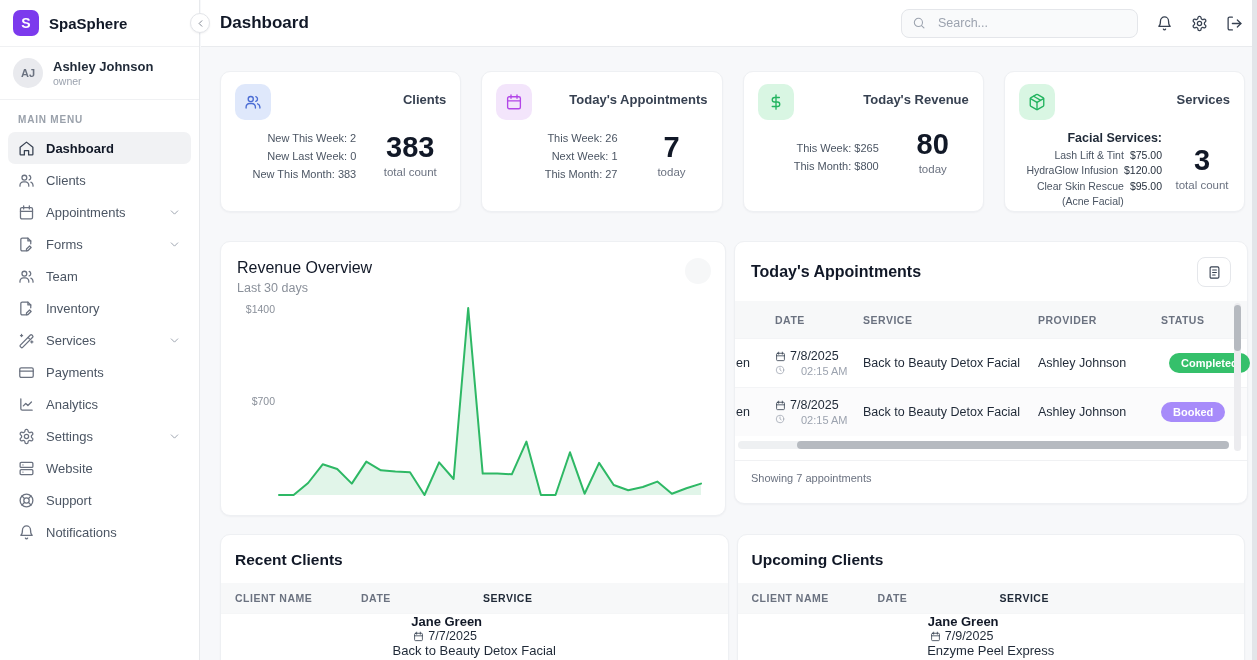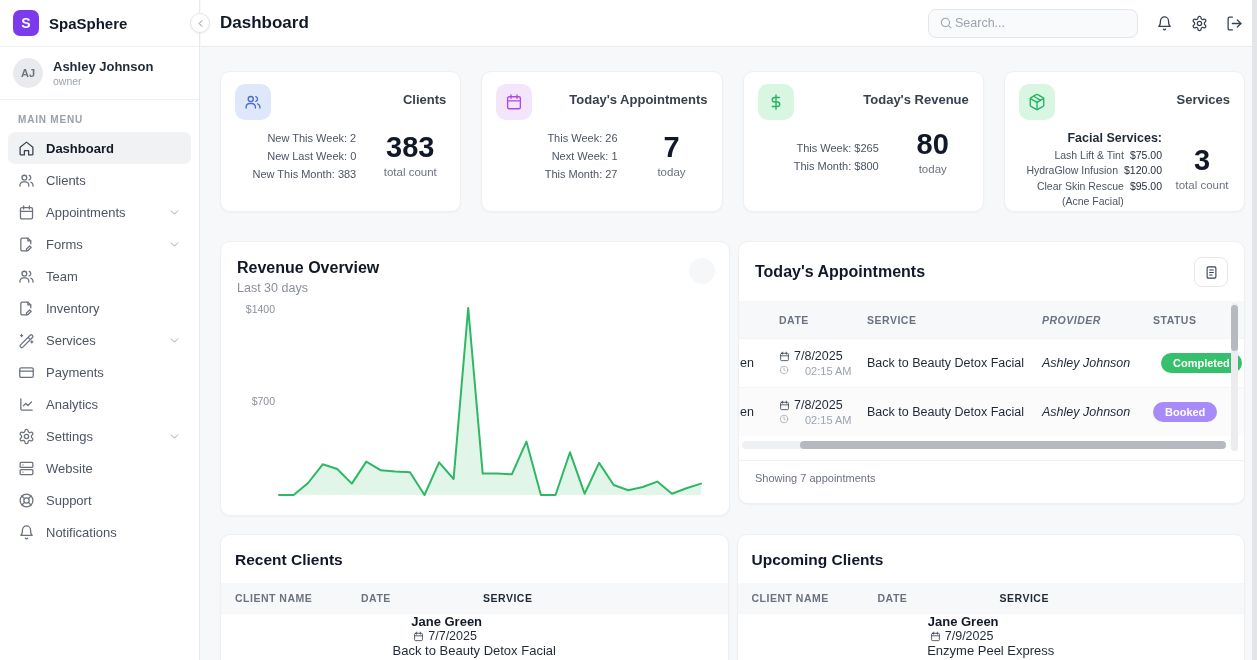--- a/index.html
+++ b/index.html
@@ -29,21 +29,21 @@
   .chev { margin-left:auto; }
   .chev svg { width:13px; height:13px; color:#9ca3af; }
   .collapse-btn { position:absolute; left:190px; top:13px; width:20px; height:20px; border-radius:50%; background:#fff; border:1px solid #e3e5e9; box-shadow:0 1px 2px rgba(16,24,40,.06); display:flex; align-items:center; justify-content:center; z-index:5; cursor:pointer; }
   .collapse-btn svg { width:11px; height:11px; color:#6b7280; }
 
   
   .main { position:absolute; left:201px; top:0; width:1056px; height:660px; }
   .topbar { height:47px; background:#fff; border-bottom:1px solid #e9ebee; display:flex; align-items:center; padding:0 14px 0 19px; }
   .page-title { font-size:17px; font-weight:bold; color:#111827; }
   .topbar-right { margin-left:auto; display:flex; align-items:center; gap:18px; }
-  .search-box { width:210px; height:29px; display:flex; align-items:center; gap:2px; padding:0 10px; background:#f9fafb; border:1px solid #e4e6ea; border-radius:8px; }
+  .search-box { width:237px; height:29px; display:flex; align-items:center; gap:12px; padding:0 10px; background:#f9fafb; border:1px solid #e4e6ea; border-radius:8px; }
   .search-box svg { width:14px; height:14px; color:#9ca3af; flex:0 0 auto; }
   .search-box input { border:0; background:transparent; outline:0; font-size:12.5px; color:#374151; width:100%; font-family:"Liberation Sans", sans-serif; }
   .search-box input::placeholder { color:#9ca3af; }
   .top-icon { cursor:pointer; color:#374151; }
   .top-icon svg { width:17px; height:17px; }
 
   
   .content { padding:24px 12px 0 19px; }
   .card { background:#fff; border:1px solid #eef0f3; border-radius:10px; box-shadow:0 1px 2px rgba(16,24,40,.04); }
 
@@ -66,39 +66,39 @@
   .stat-unit { font-size:11.5px; color:#6b7280; margin-top:3px; line-height:1.3; }
   .svc-title { font-size:12.5px; font-weight:bold; color:#1f2937; margin-bottom:1px; }
   .svc-row { display:flex; justify-content:space-between; gap:6px; font-size:10.5px; line-height:1.45; }
   .svc-name { color:#4b5563; text-align:right; flex:1; }
   .svc-price { color:#1f2937; white-space:nowrap; }
   .stat-lines.svc { line-height:1.45; padding-right:12px; }
 
   
   .mid-row { display:flex; gap:8px; margin-bottom:18px; align-items:flex-start; }
   .revenue-card { width:510px; height:275px; padding:17px 16px; position:relative; }
-  .rev-title { font-size:16px; font-weight:bold; color:#111827; }
+  .rev-title { font-size:16px; font-weight:normal; color:#111827; }
   .rev-subtitle { font-size:12.5px; color:#8a909a; margin-top:4px; }
   .corner-dot { position:absolute; right:14px; top:16px; width:26px; height:26px; border-radius:50%; background:#f6f7f8; }
   .chart-wrap { margin-top:8px; }
   .axis-label { font-size:10.5px; fill:#8a909a; }
 
   
   .appts-card { flex:1; height:263px; position:relative; padding:0; }
   .appts-header { display:flex; align-items:center; justify-content:space-between; padding:15px 16px 14px; }
   .appts-title { font-size:16px; font-weight:bold; color:#111827; }
   .appts-btn { width:34px; height:30px; border:1px solid #e5e7eb; border-radius:8px; background:#fff; display:flex; align-items:center; justify-content:center; cursor:pointer; color:#374151; }
   .appts-btn svg { width:15px; height:15px; }
   .tbl-head { display:flex; align-items:center; background:#f7f8f9; height:37px; font-size:10.5px; letter-spacing:.5px; color:#6b7280; font-weight:bold; }
   .tbl-row { display:flex; align-items:center; height:49px; border-top:1px solid #f3f4f6; font-size:12.5px; color:#1f2937; cursor:pointer; }
   .tbl-row.alt { background:#fbfbfc; }
   .c-frag { width:40px; padding-left:1px; overflow:hidden; }
   .c-date { width:88px; }
   .c-service { width:175px; }
-  .c-provider { width:111px;font-style:italic; }
+  .c-provider { width:123px; }
   .c-status { width:86px; }
   .date-line { display:flex; align-items:center; gap:4px; font-size:12.5px; color:#1f2937; }
   .date-line svg { width:11px; height:11px; color:#374151; }
   .time-line { display:flex; align-items:flex-start; gap:16px; font-size:11px; color:#9ca3af; margin-top:2px; }
   .time-line svg { width:10px; height:10px; color:#9ca3af; }
   .badge { display:inline-block; padding:4px 12px; border-radius:999px; color:#fff; font-size:11px; font-weight:bold; }
   .hscroll { height:8px; background:#eef0f2; border-radius:99px; margin:5px 18px 0 3px; position:relative; }
   .hscroll-thumb { position:absolute; left:12%; right:0; top:0; bottom:0; background:#b6bac0; border-radius:99px; cursor:pointer; }
   .vscroll { position:absolute; right:6px; top:61px; width:7px; height:148px; background:#ececef; border-radius:99px; }
   .vscroll-thumb { position:absolute; top:2px; left:0; width:7px; height:46px; background:#b6bac0; border-radius:99px; cursor:pointer; }

